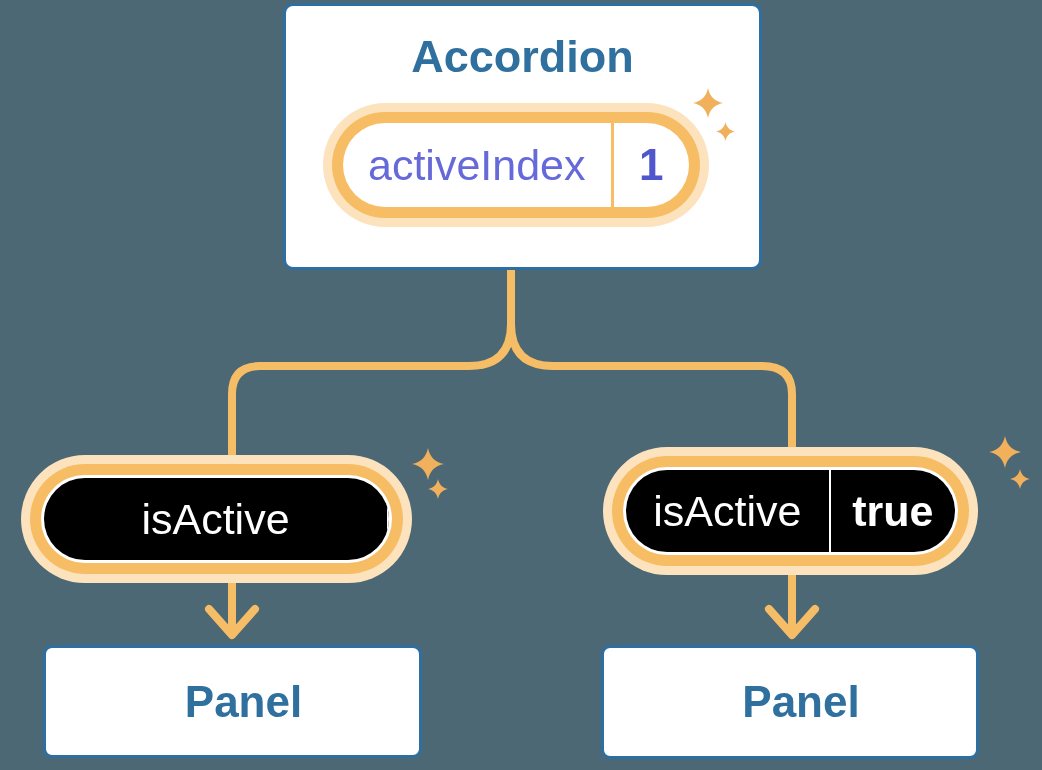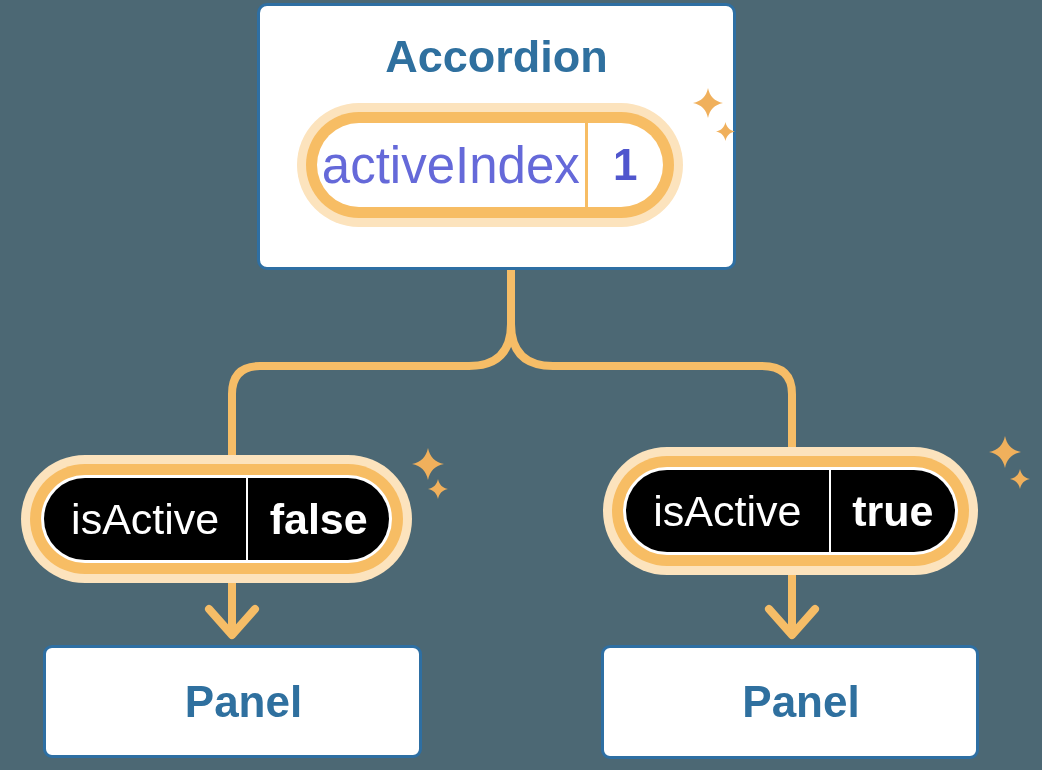--- a/index.html
+++ b/index.html
@@ -40,21 +40,21 @@
   }
   .pill-gap{
     box-sizing:border-box;background:#ffffff;border-radius:999px;
     height:100%;padding:3px;
   }
   .pill-purple{
     box-sizing:border-box;background:#000000;border-radius:999px;
     height:100%;display:flex;align-items:stretch;overflow:hidden;
   }
   .seg{display:flex;align-items:center;justify-content:center;}
-  .state-name{font-size:51px;font-weight:400;color:#6569d9;}
+  .state-name{font-size:43px;font-weight:400;color:#6569d9;}
   .state-value{font-size:44px;font-weight:700;color:#5056cd;}
   .prop-name{font-size:43px;font-weight:400;color:#ffffff;}
   .prop-value{font-size:43px;font-weight:700;color:#ffffff;}
   .divider-orange{width:3px;background:#f7bd64;}
   .divider-white{width:2px;background:#ffffff;}
   .sparkles{position:absolute;}
 </style>
 </head>
 <body>
 
@@ -62,40 +62,39 @@
 
   <svg class="layer" width="1042" height="770" viewBox="0 0 1042 770">
     <g fill="none" stroke="#f6bd67" stroke-width="8" stroke-linecap="round" stroke-linejoin="round">
       <path d="M511 269 L511 324 Q511 366 469 366 L260 366 Q232 366 232 394 L232 632"></path>
       <path d="M511 269 L511 324 Q511 366 553 366 L762 366 Q792 366 792 394 L792 632"></path>
       <path d="M209 609 L232 635 L255 609"></path>
       <path d="M769 609 L792 635 L815 609"></path>
     </g>
   </svg>
 
-  <div class="card" style="left:257px;top:3px;width:479px;height:267px;">
+  <div class="card" style="left:283px;top:3px;width:479px;height:267px;">
     <h1 class="card-title" style="margin-top:25px;">Accordion</h1>
     <div class="pill" style="left:37px;top:97px;width:386px;height:124px;">
       <div class="pill-ring">
         <div class="pill-body">
           <div class="seg state-name" style="flex:78 0 0;">activeIndex</div>
           <div class="divider-orange"></div>
           <div class="seg state-value" style="flex:22 0 0;">1</div>
         </div>
       </div>
     </div>
   </div>
 
   <div class="pill" style="left:21px;top:455px;width:391px;height:128px;">
     <div class="pill-ring">
       <div class="pill-gap">
         <div class="pill-purple">
           <div class="seg prop-name" style="flex:59 0 0;">isActive</div>
           <div class="divider-white"></div>
-          <div class="seg prop-value" style="flex:41 0 0;">false</div>
         </div>
       </div>
     </div>
   </div>
 
   <div class="pill" style="left:603px;top:447px;width:375px;height:128px;">
     <div class="pill-ring">
       <div class="pill-gap">
         <div class="pill-purple">
           <div class="seg prop-name" style="flex:62 0 0;">isActive</div>

